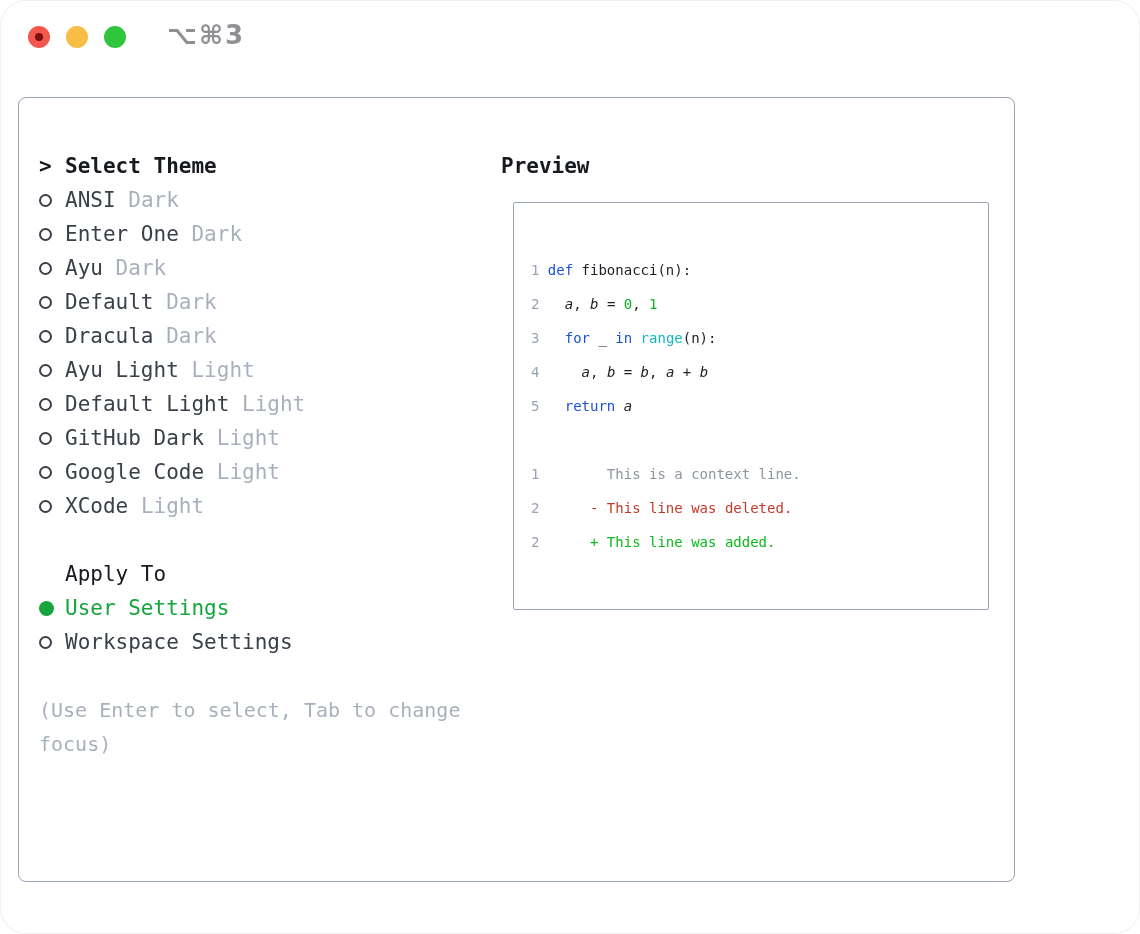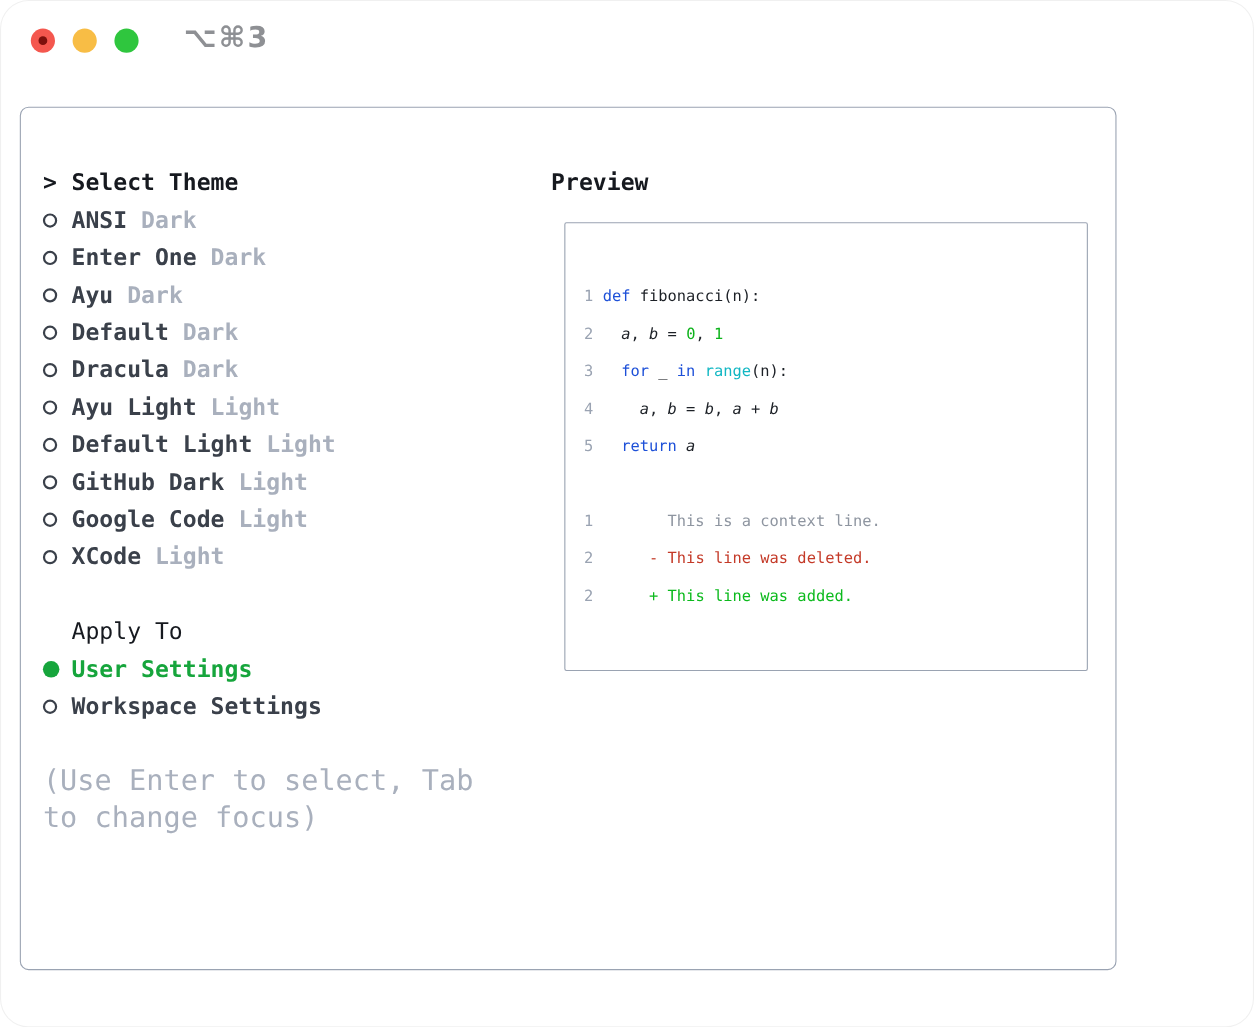--- a/index.html
+++ b/index.html
@@ -29,26 +29,26 @@
   .row{display:flex;align-items:center;height:34px;font-size:21px;white-space:pre;}
   .spacer{height:34px;}
   .marker{width:26px;flex:none;display:flex;align-items:center;}
   .caret{font-weight:700;color:var(--header-dark);}
   .hdr{font-weight:700;color:var(--header-dark);}
   .hdr2{color:var(--header-dark);}
   
   .left-col{position:absolute;left:20px;top:51px;width:456px;}
   .radio{width:13px;height:13px;border:2px solid var(--list-text);border-radius:50%;box-sizing:border-box;}
   .radio.sel{width:15px;height:15px;border:none;background:var(--accent-green);}
-  .txt{white-space:pre;font-weight:bold;}
+  .txt{white-space:pre;}
   .tname{color:var(--list-text);}
   .tname.sel{color:var(--accent-green);}
   .tvariant{color:var(--muted-gray);}
   .hint{
-    width:425px;font-size:26px;line-height:34px;color:var(--muted-gray);
+    width:425px;font-size:20px;line-height:34px;color:var(--muted-gray);
     white-space:normal;word-spacing:normal;
   }
   
   .right-col{position:absolute;left:482px;top:51px;width:500px;}
   .preview-box{
     position:absolute;left:12px;top:53px;width:474px;height:406px;
     border:1.5px solid var(--border-gray);border-radius:2px;background:#fff;
   }
   .code{padding:50px 0 0 17px;font-size:14px;line-height:34px;white-space:pre;}
   .code .gap{height:34px;}

